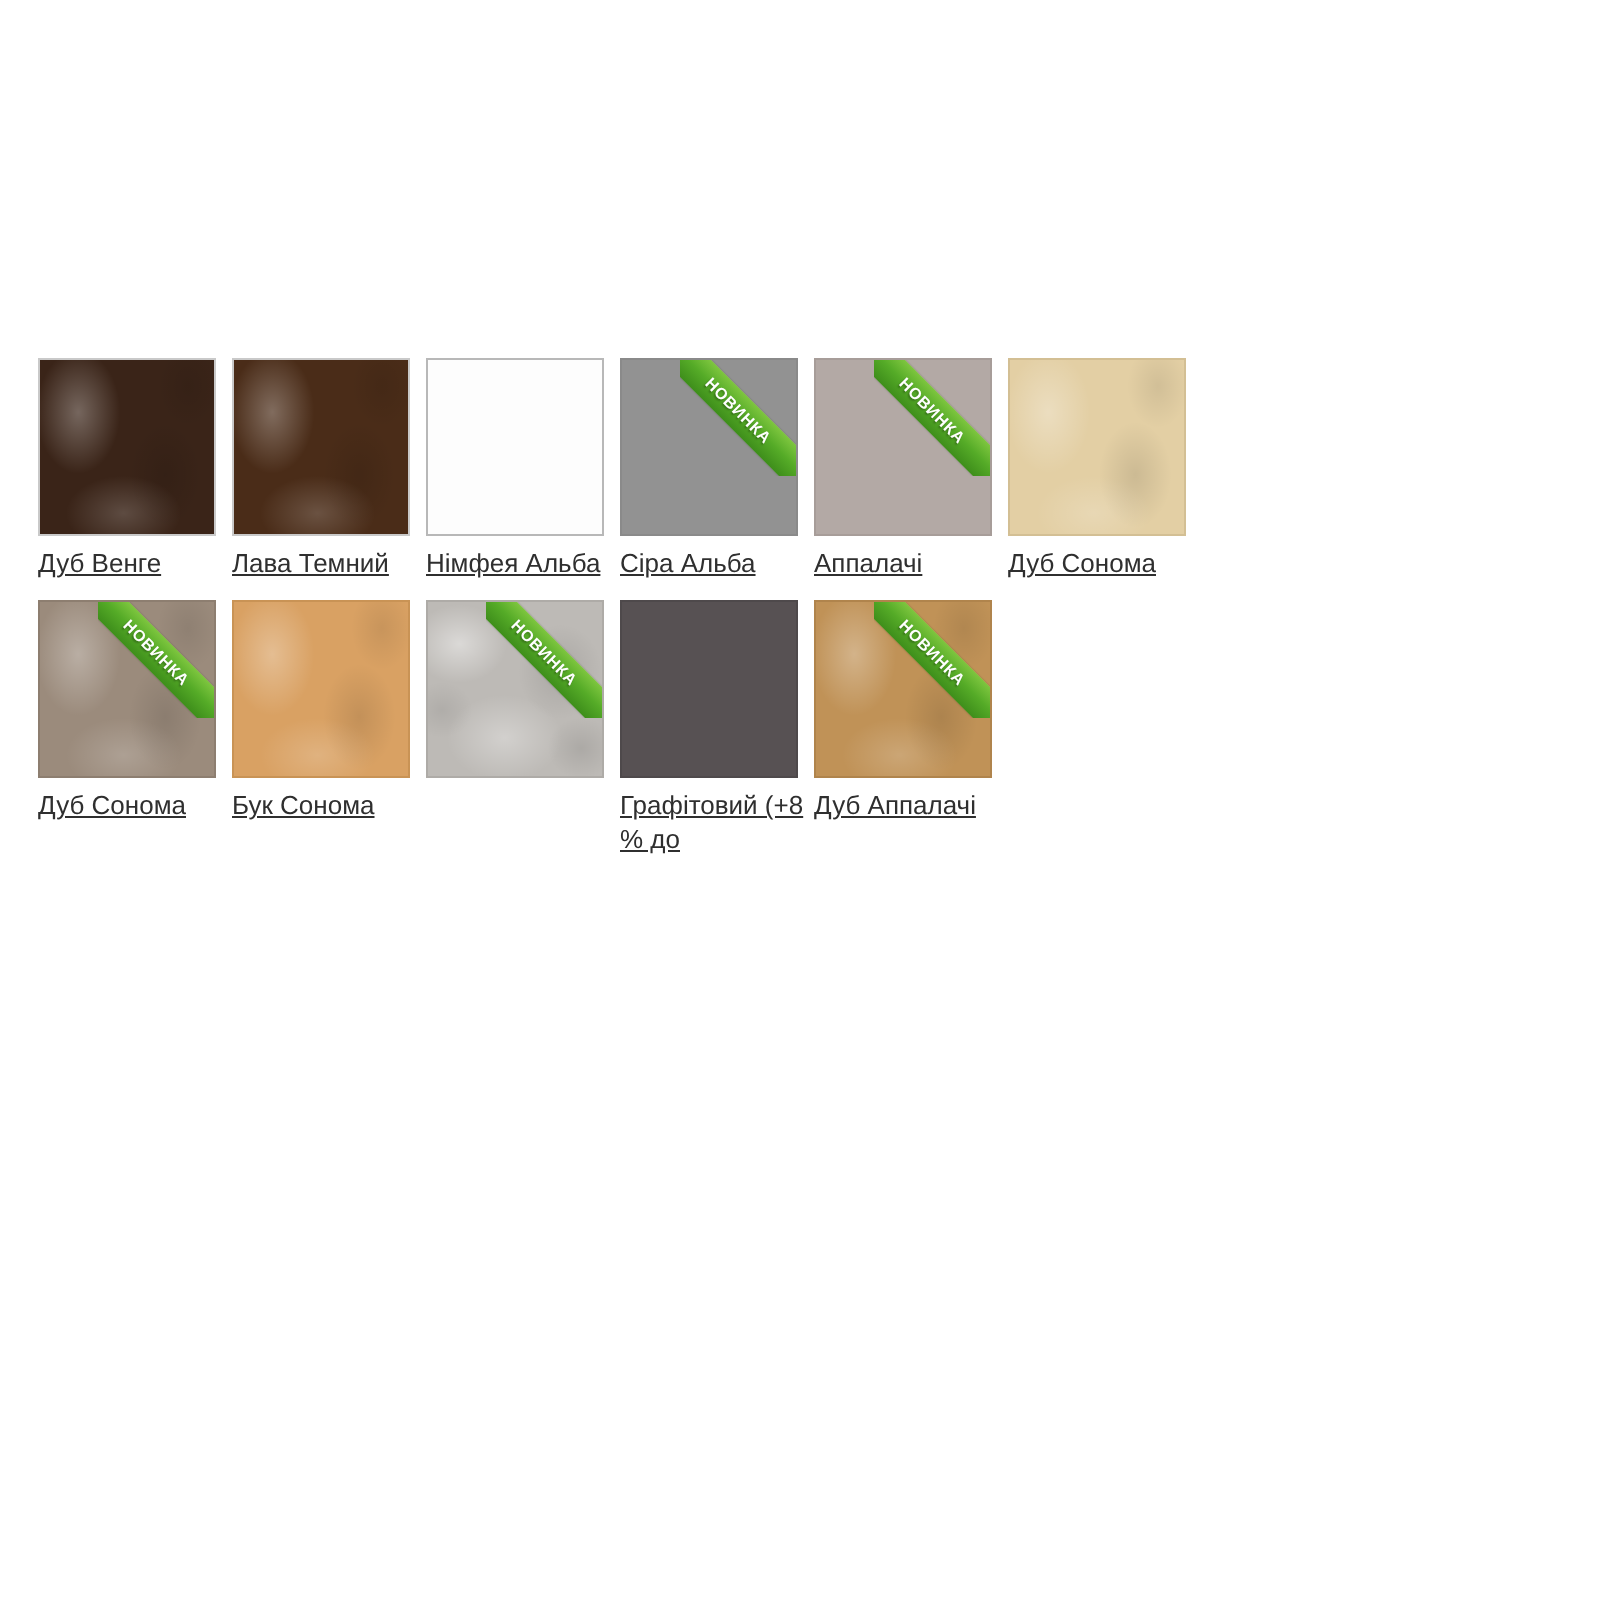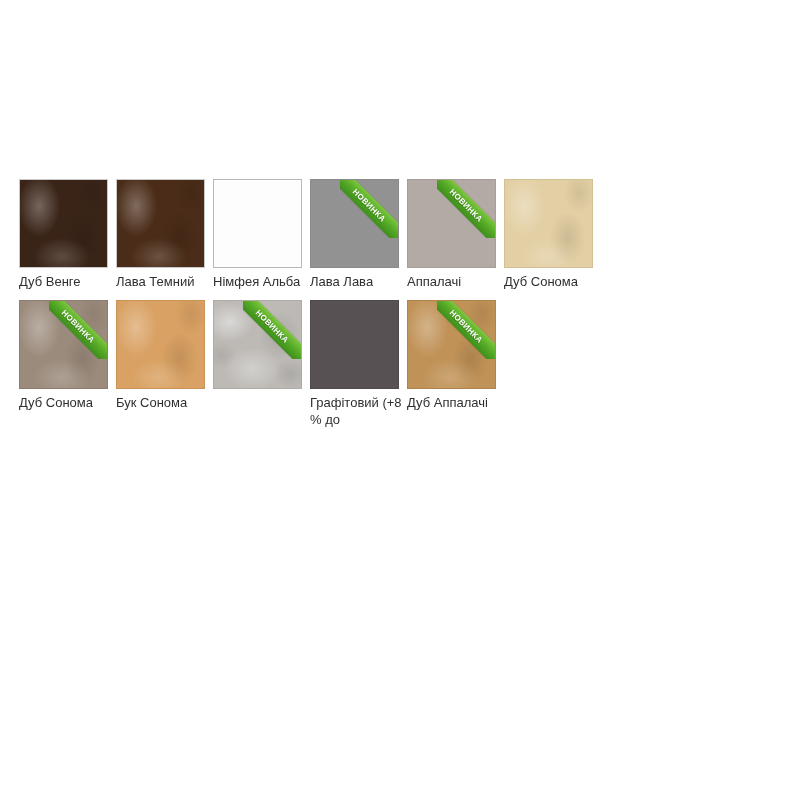--- a/index.html
+++ b/index.html
@@ -136,20 +136,21 @@
   }
 
   .swatch-label {
     margin-top: 5px;
     font-family: "Liberation Sans", sans-serif;
     font-size: 13px;
     line-height: 17px;
     color: #2f2f2f;
     width: 92px;
     word-wrap: break-word;
+    text-decoration: underline;
   }
 </style>
 </head>
 <body>
 
 <div id="swatch-panel">
   <div class="swatch-grid">
       <div class="swatch-row">
         <div class="swatch-cell">
           <div class="swatch-thumb" style="background-color: rgb(58, 36, 24); border-color: rgb(201, 201, 201);">
@@ -171,21 +172,21 @@
         </div>
         <div class="swatch-cell">
           <div class="swatch-thumb" style="background-color: rgb(146, 146, 146); border-color: rgb(138, 138, 138);">
             <div class="grain none"></div>
             <div class="new-ribbon">
               <div class="band">
                 <span>НОВИНКА</span>
               </div>
             </div>
           </div>
-          <div class="swatch-label">Лава Лава</div>
+          <div class="swatch-label">Сіра Альба</div>
         </div>
         <div class="swatch-cell">
           <div class="swatch-thumb" style="background-color: rgb(179, 169, 165); border-color: rgb(167, 157, 153);">
             <div class="grain none"></div>
             <div class="new-ribbon">
               <div class="band">
                 <span>НОВИНКА</span>
               </div>
             </div>
           </div>

